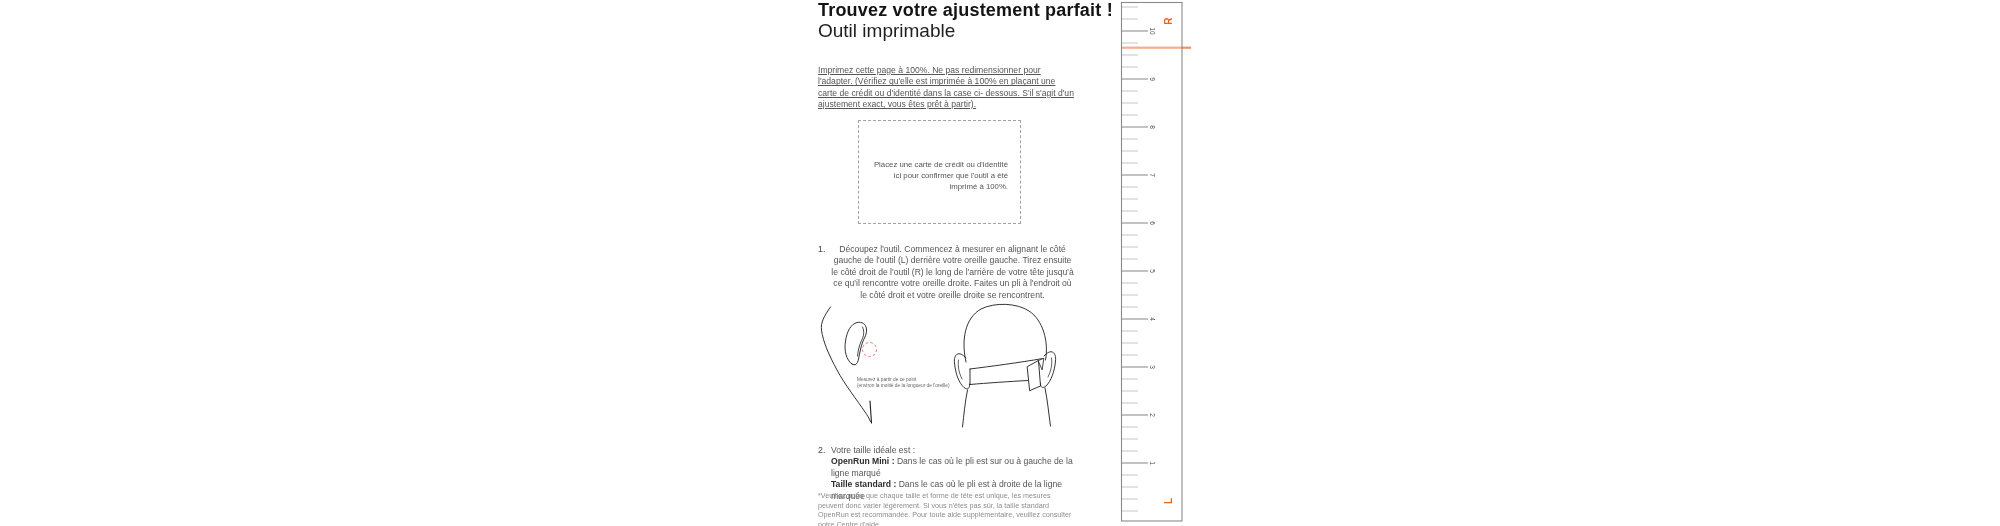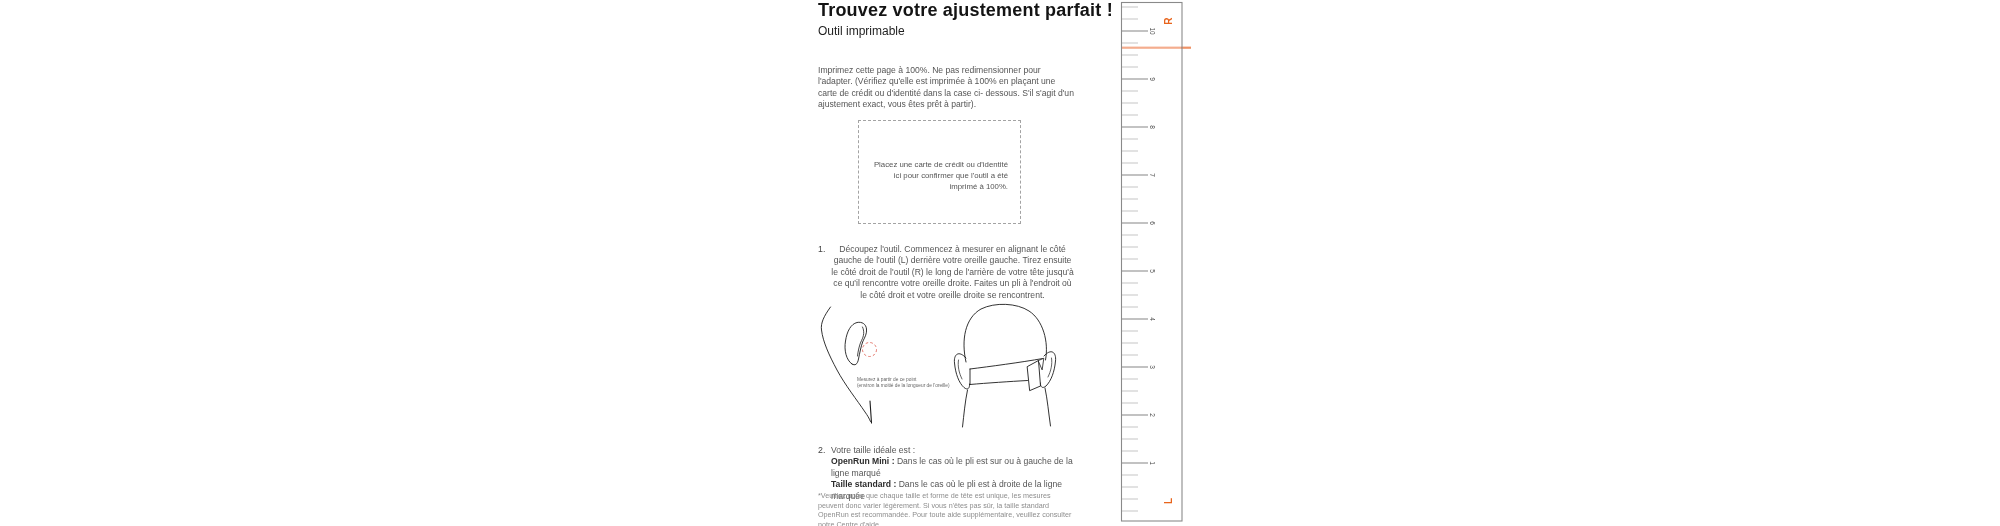--- a/index.html
+++ b/index.html
@@ -12,25 +12,25 @@
     overflow:hidden;
   }
   .abs{position:absolute;}
   .title{
     left:818px;top:0px;
     font-size:18px;font-weight:bold;color:#141414;line-height:21px;
     letter-spacing:.2px;white-space:nowrap;
   }
   .subtitle{
     left:818px;top:23px;
-    font-size:12px;font-weight:500;color:#1f1f1f;line-height:16px;
+    font-size:19px;font-weight:500;color:#1f1f1f;line-height:16px;
   }
   .intro{
     left:818px;top:65px;width:258px;
-    font-size:8.6px;line-height:11.4px;color:#555;
+    font-size:8.6px;line-height:11.4px;color:#555;text-decoration:underline;
   }
   .card-box{
     left:858px;top:120px;width:163px;height:104px;
     border:1px dashed #a3a3a3;box-sizing:border-box;
     padding:38px 12px 0 12px;
   }
   .card-box-text{font-size:7.8px;line-height:11px;color:#555;text-align:right;}
   .step1-num,.step2-num{
     left:818px;font-size:8.8px;color:#444;
   }

